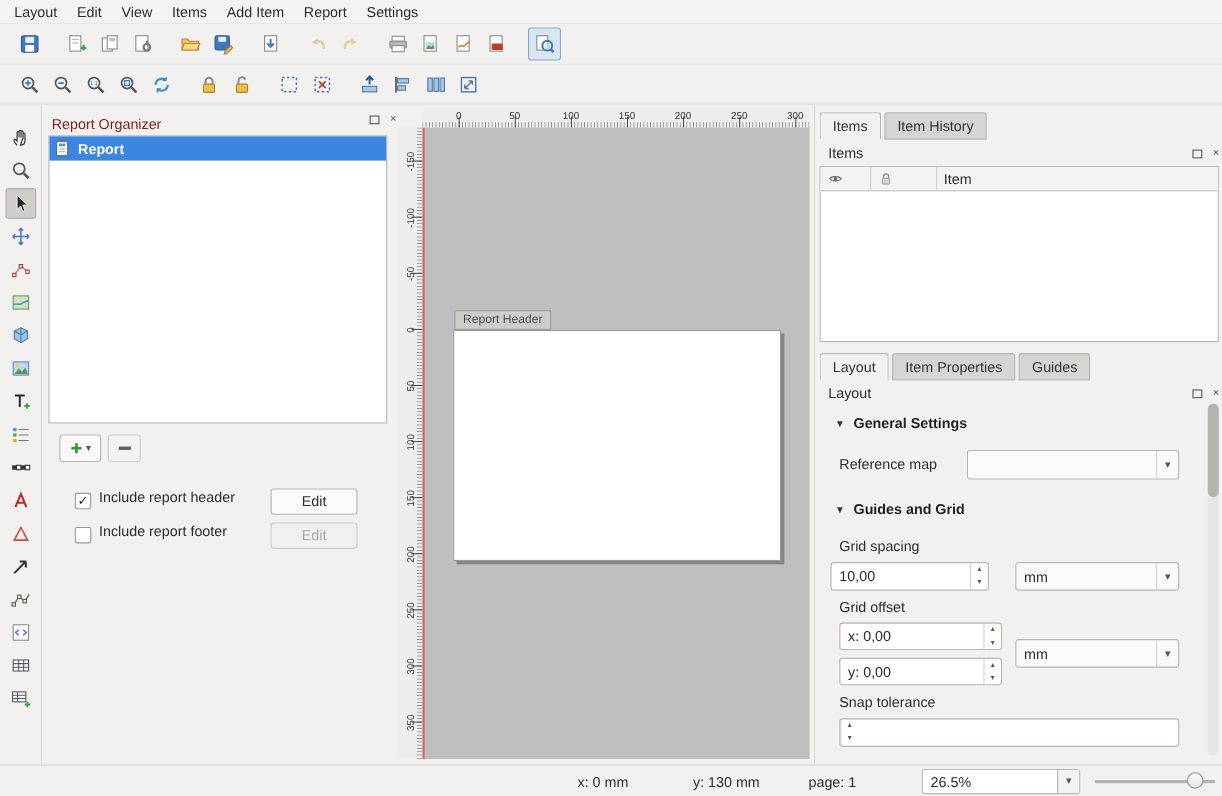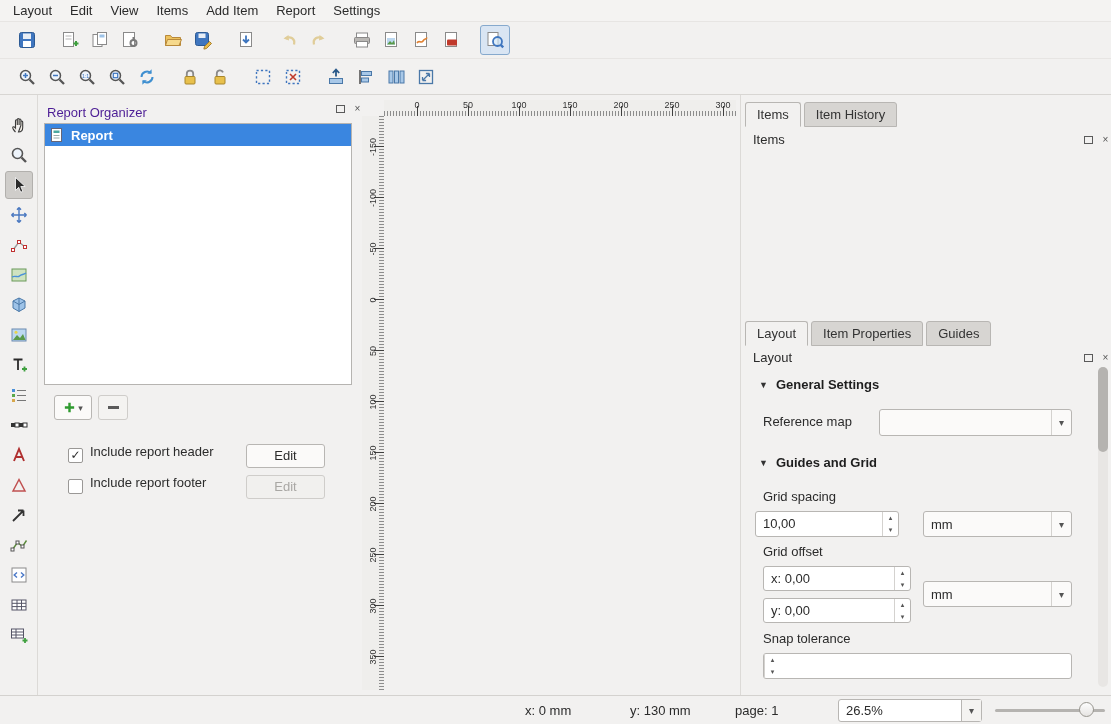--- a/index.html
+++ b/index.html
@@ -22,21 +22,21 @@
 
   
   .main{position:absolute;left:0;top:95px;width:1111px;height:600px;}
   .toolrail{position:absolute;left:0;top:0;width:38px;height:600px;border-right:1px solid #dcdad7;padding-top:14px;}
   .tool{width:28px;height:28px;margin:2px auto;display:flex;align-items:center;justify-content:center;border-radius:3px;border:1px solid transparent;}
   .tool svg{width:20px;height:20px;}
   .tool.pressed{background:#cfcdca;border:1px solid #b2b0ad;}
 
   
   .left-panel{position:absolute;left:38px;top:0;width:322px;height:600px;}
-  .panel-title{position:absolute;left:9px;top:10px;color:#4c1d95;}
+  .panel-title{position:absolute;left:9px;top:10px;color:#7f1d1d;}
   .ph-btns{position:absolute;top:7px;display:flex;gap:4px;}
   .left-panel .ph-btns{left:296px;}
   .pbtn{width:13px;height:13px;display:flex;align-items:center;justify-content:center;font-size:10px;color:#555;line-height:1;}
   .float-glyph{width:9px;height:8px;border:1px solid #5a5a5a;display:block;}
   .tree{position:absolute;left:6px;top:28px;width:308px;height:262px;background:#fff;border:1px solid #b6b4b1;}
   .tree-row{height:22px;display:flex;align-items:center;padding-left:4px;}
   .tree-row.selected{background:#3a86e0;color:#fff;font-weight:bold;}
   .tree-row svg{width:16px;height:16px;margin-right:6px;}
   .btn-add{position:absolute;left:16px;top:300px;width:38px;height:25px;border:1px solid #b8b6b3;border-radius:3px;background:#fbfaf9;display:flex;align-items:center;justify-content:center;gap:2px;}
   .btn-remove{position:absolute;left:60px;top:300px;width:30px;height:25px;border:1px solid #cfcdca;border-radius:3px;background:#f4f3f1;display:flex;align-items:center;justify-content:center;}
@@ -490,36 +490,58 @@
         <span class="vnum" style="top:127px">-50</span>
         <span class="vnum" style="top:178px">0</span>
         <span class="vnum" style="top:229px">50</span>
         <span class="vnum" style="top:280px">100</span>
         <span class="vnum" style="top:331px">150</span>
         <span class="vnum" style="top:382px">200</span>
         <span class="vnum" style="top:433px">250</span>
         <span class="vnum" style="top:484px">300</span>
         <span class="vnum" style="top:535px">350</span>
       </div>
+      <div class="canvas-view">
+        <span class="red-line"></span>
+        <span class="page-tab">Report Header</span>
+        <div class="page"></div>
+      </div>
     </div>
 
     <div class="right-panel">
       <div class="tabrow tabs-top">
         <span class="tab active">Items</span>
         <span class="tab">Item History</span>
       </div>
       <span class="sec-title" style="top:37px">Items</span>
       <span class="rp-btns-top">
         <span class="pbtn">
             <span class="float-glyph"></span>
           </span>
         <span class="pbtn">
             <span>×</span>
           </span>
       </span>
+      <div class="items-table">
+        <div class="items-thead">
+          <span class="th c1">
+              <svg viewBox="0 0 20 20">
+                <path d="M3 10c2.5-3.4 11.5-3.4 14 0-2.5 3.4-11.5 3.4-14 0z" fill="none" stroke="#666" stroke-width="1.3"></path>
+                <circle cx="10" cy="10" r="2" fill="#666"></circle>
+              </svg>
+            </span>
+          <span class="th c2">
+              <svg viewBox="0 0 20 20">
+                <path d="M7 9.5V7a3 3 0 0 1 6 0v2.5" fill="none" stroke="#8a8a8a" stroke-width="1.6"></path>
+                <rect x="5.5" y="9.5" width="9" height="7" rx="1" fill="#d8d5d0" stroke="#8a8a8a"></rect>
+              </svg>
+            </span>
+          <span class="th c3">Item</span>
+        </div>
+      </div>
 
       <div class="tabrow tabs-mid">
         <span class="tab active">Layout</span>
         <span class="tab">Item Properties</span>
         <span class="tab">Guides</span>
       </div>
       <span class="sec-title" style="top:255px">Layout</span>
       <span class="rp-btns-mid">
         <span class="pbtn">
             <span class="float-glyph"></span>

